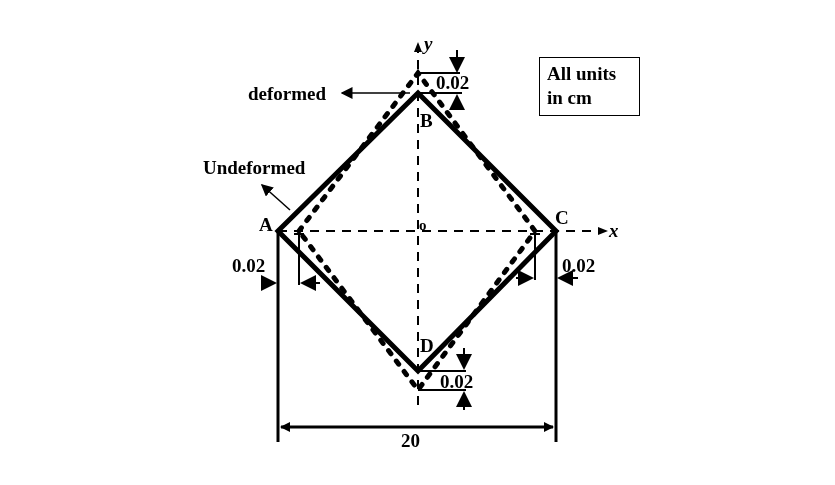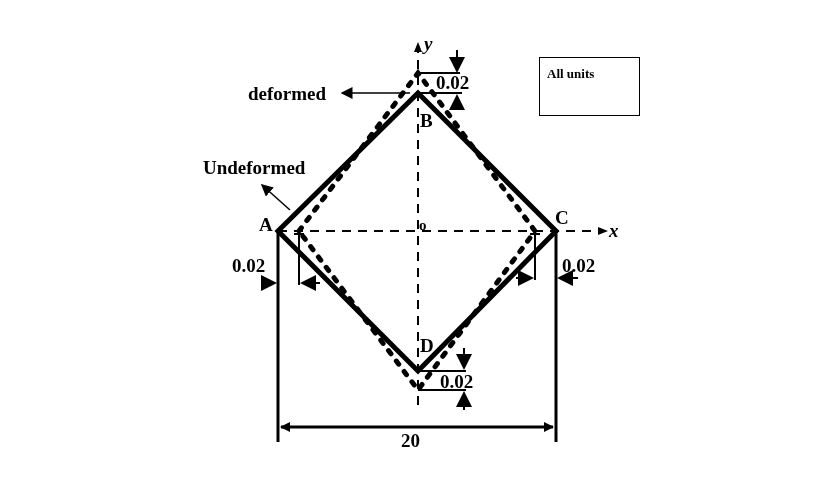--- a/index.html
+++ b/index.html
@@ -3,21 +3,21 @@
   <meta charset="utf-8">
   <style>
     html, body { margin: 0; padding: 0; background: #ffffff; }
     body { width: 835px; height: 485px; position: relative; overflow: hidden; font-family: "Liberation Serif", serif; }
     svg { position: absolute; left: 0; top: 0; }
     .lbl { font-family: "Liberation Serif", serif; font-weight: bold; fill: #000; }
     .ital { font-style: italic; }
     .units-box {
       position: absolute; left: 539px; top: 57px; width: 101px; height: 59px;
       border: 1px solid #000; box-sizing: border-box; padding: 4px 0 0 7px;
-      font-family: "Liberation Serif", serif; font-weight: bold; font-size: 13px; line-height: 24px; color: #000;
+      font-family: "Liberation Serif", serif; font-weight: bold; font-size: 19px; line-height: 24px; color: #000;
     }
   </style>
 </head>
 <body>
 
 <svg width="835" height="485" viewBox="0 0 835 485">
   <defs>
     <marker id="arr" markerWidth="8" markerHeight="8" refX="7" refY="4" orient="auto">
       <path d="M0,0 L8,4 L0,8 z" fill="#000"></path>
     </marker>
@@ -89,13 +89,14 @@
 
   <text class="lbl" x="436" y="89" font-size="19">0.02</text>
   <text class="lbl" x="440" y="388" font-size="19">0.02</text>
   <text class="lbl" x="232" y="272" font-size="19">0.02</text>
   <text class="lbl" x="562" y="272" font-size="19">0.02</text>
   <text class="lbl" x="401" y="447" font-size="19">20</text>
 </svg>
 
 <div class="units-box">
   <div>All units</div>
+  <div>in cm</div>
 </div>
 
 </body></html>

